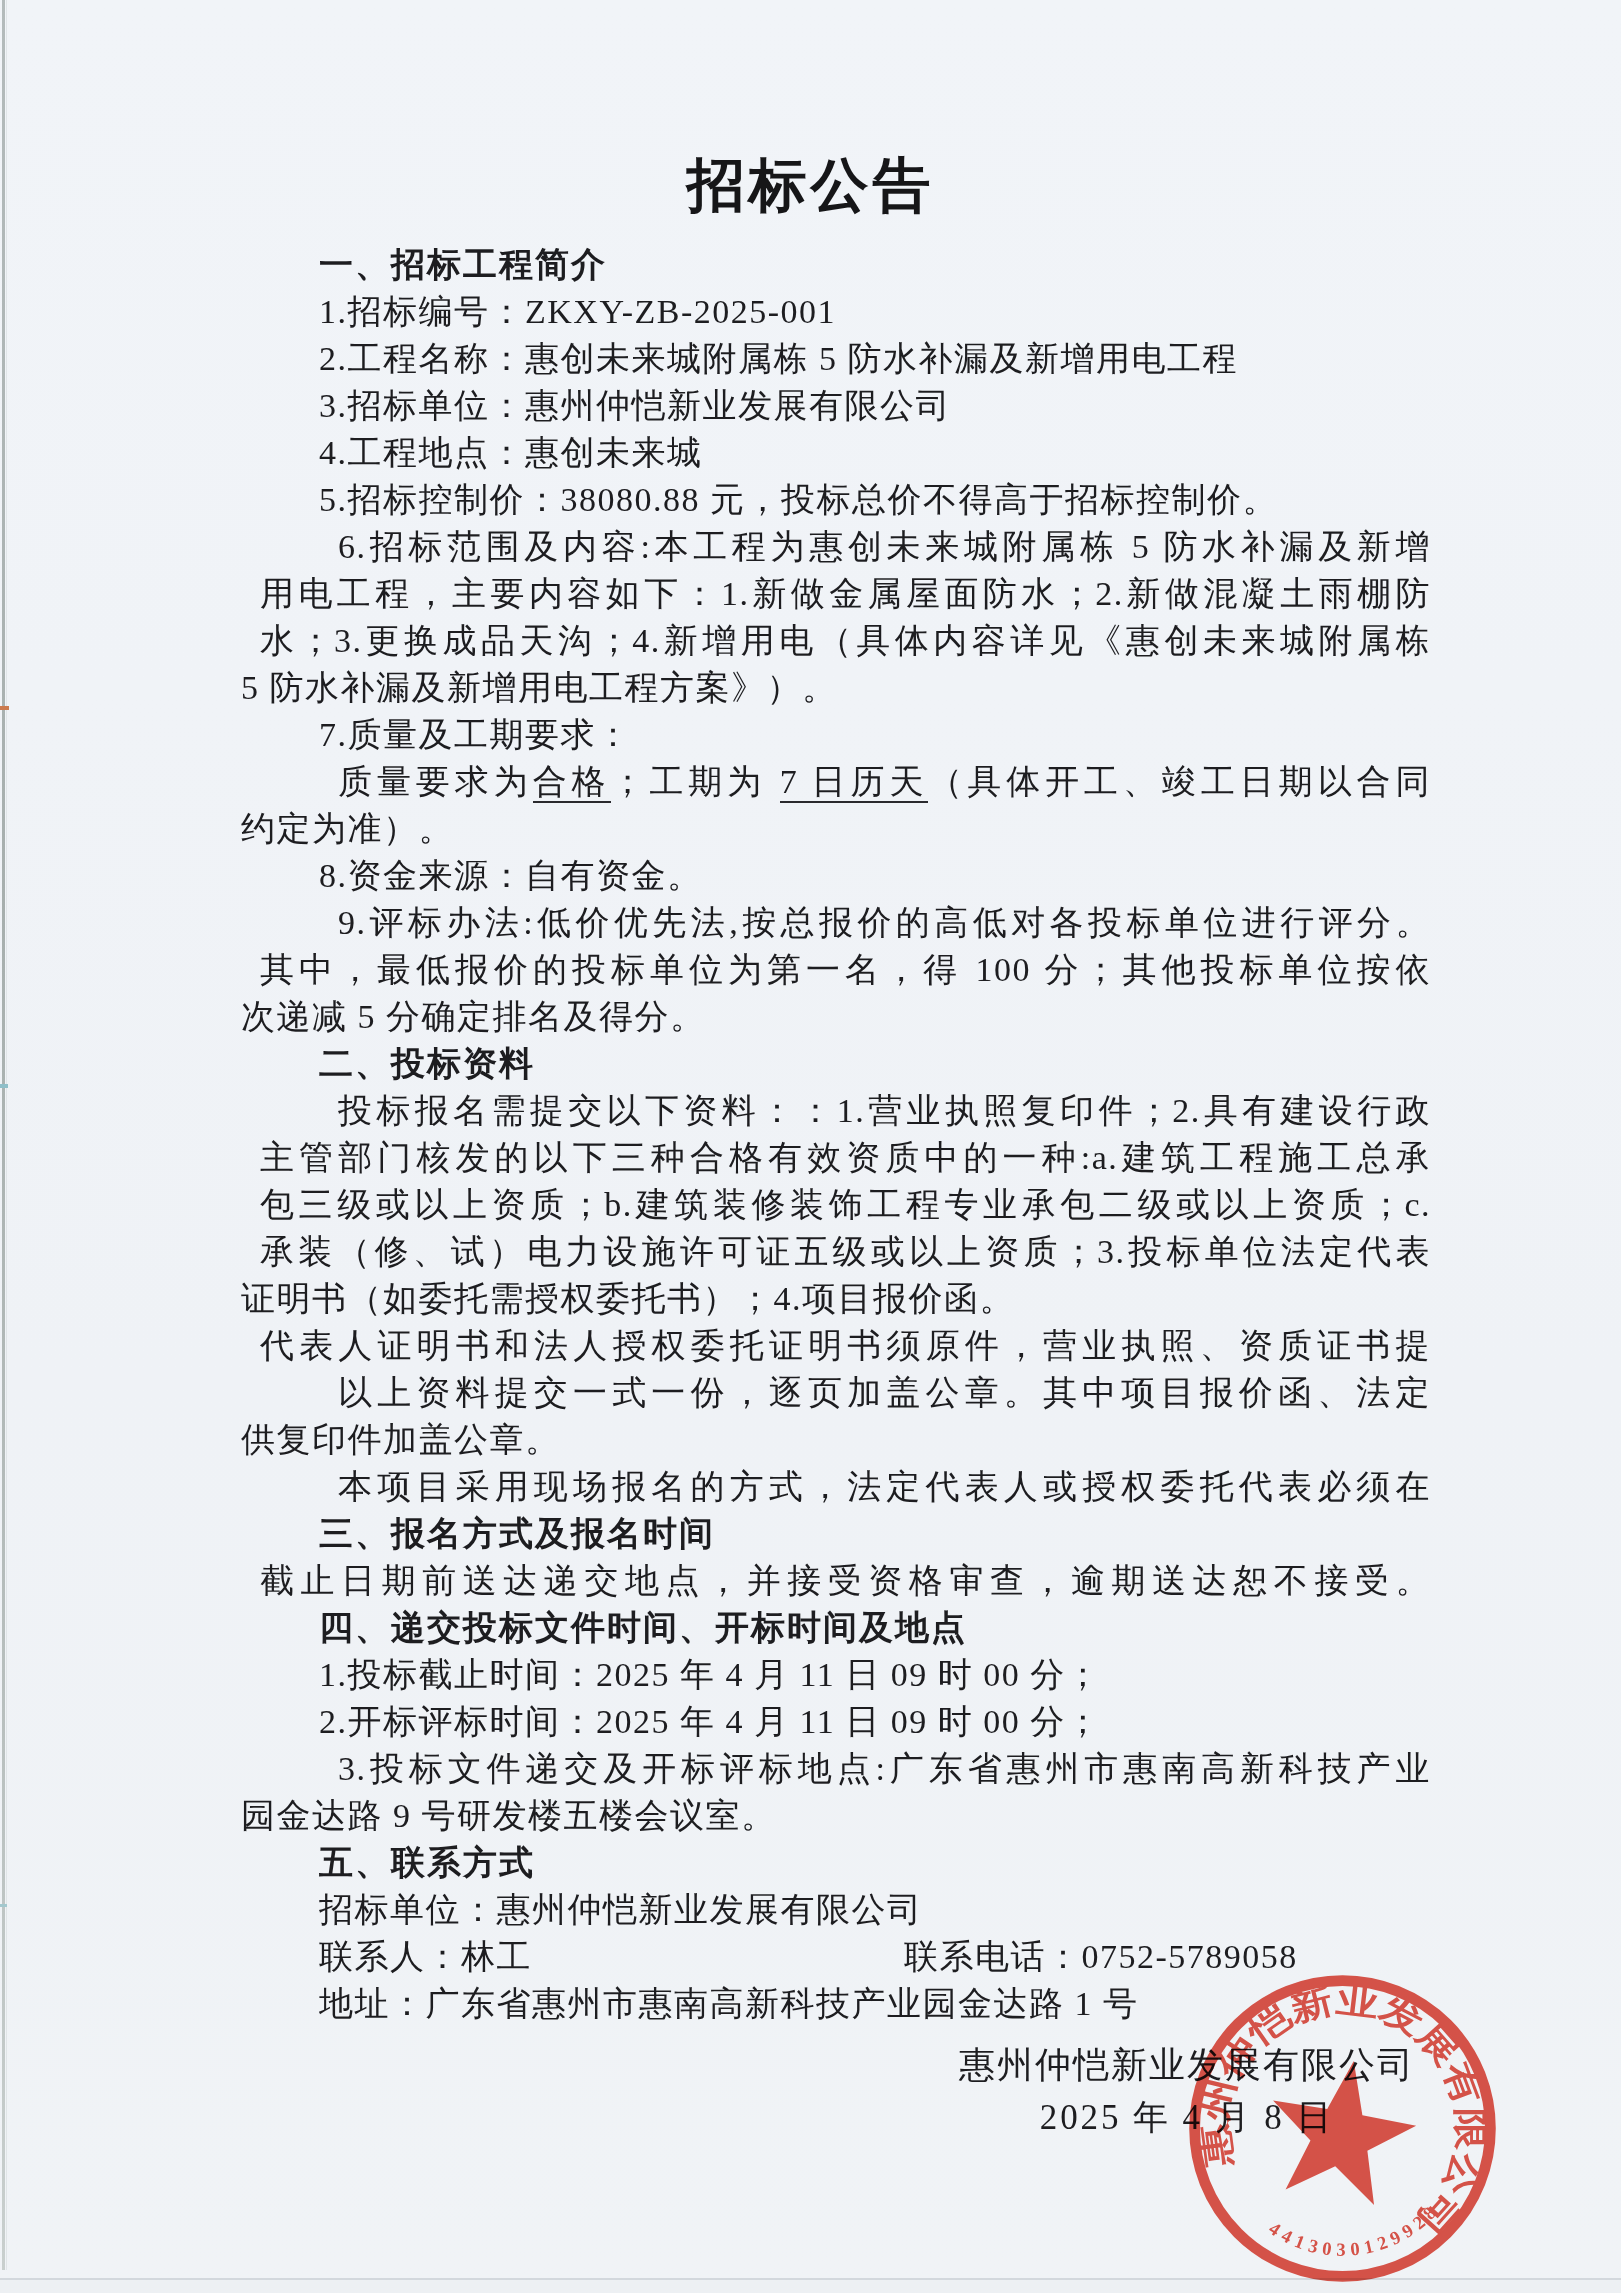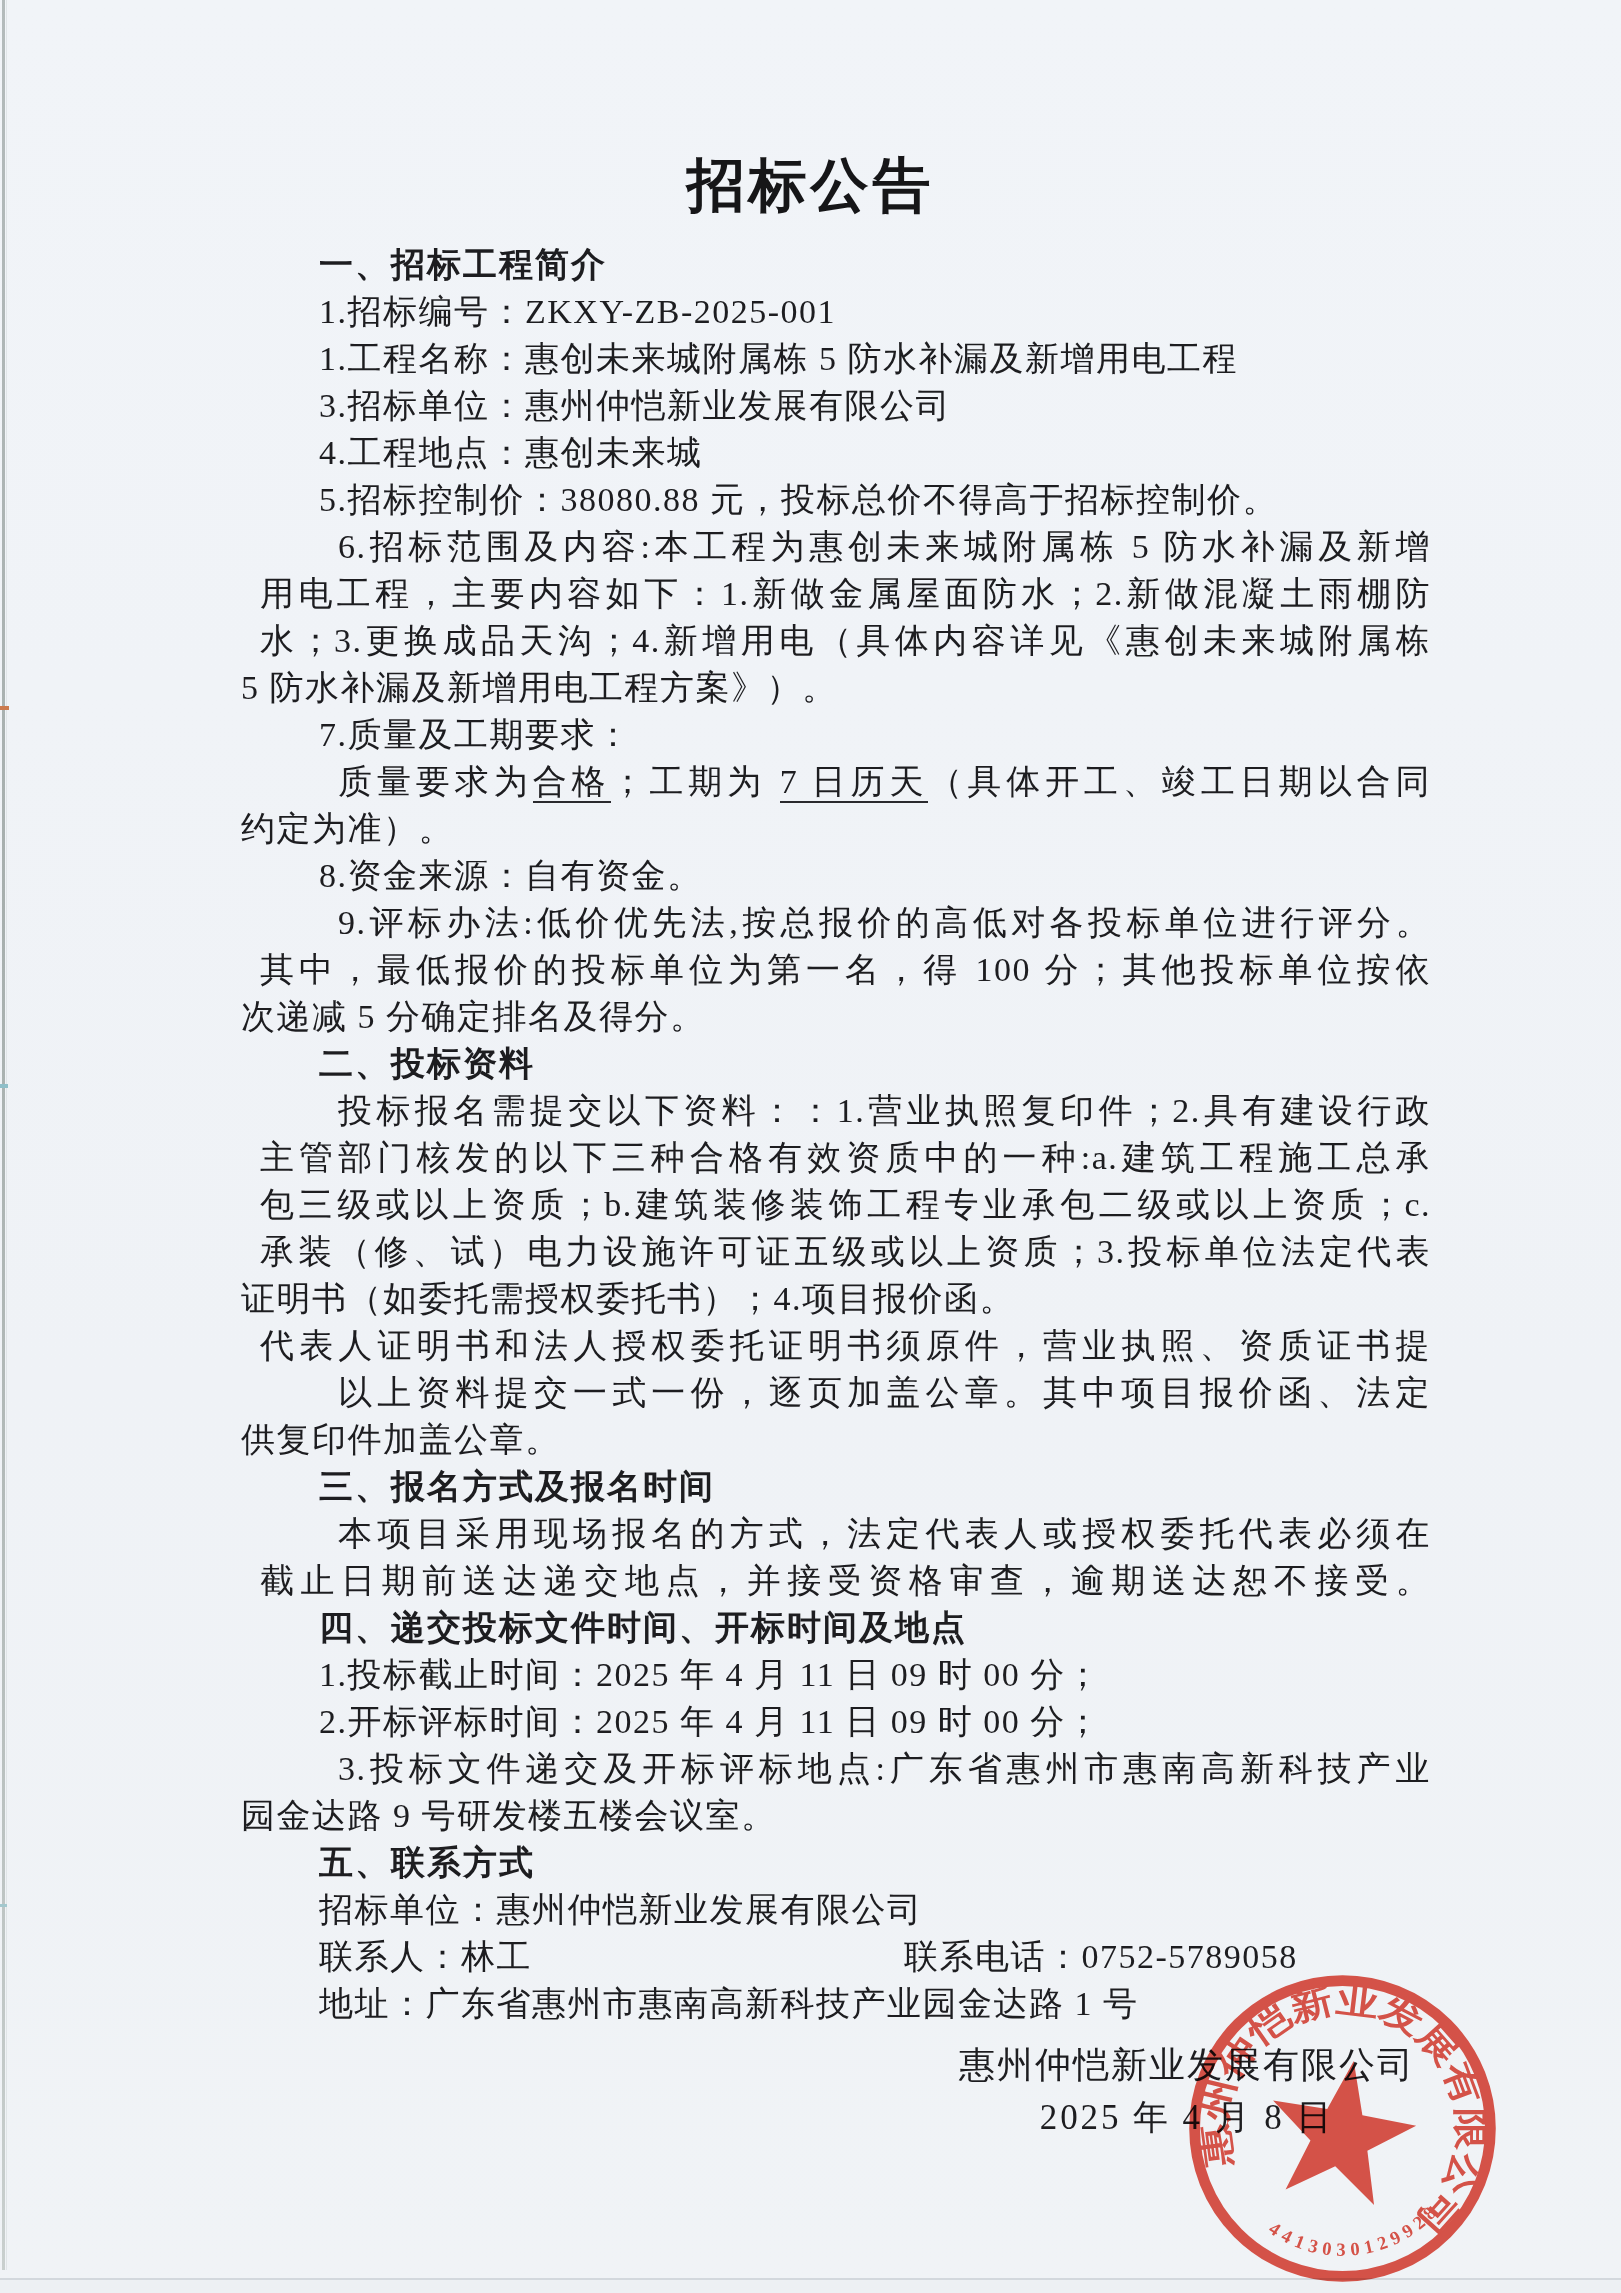--- a/index.html
+++ b/index.html
@@ -61,21 +61,21 @@
   <div class="tick-teal1"></div>
   <div class="tick-teal2"></div>
   <div class="bottom-edge"></div>
   <div class="bottom-strip"></div>
 
   <div class="title">招标公告</div>
 
   <div class="doc">
       <div class="line ind head">一、招标工程简介</div>
       <div class="line ind">1.招标编号：ZKXY-ZB-2025-001</div>
-      <div class="line ind">1.工程名称：惠创未来城附属栋 5 防水补漏及新增用电工程</div>
+      <div class="line ind">2.工程名称：惠创未来城附属栋 5 防水补漏及新增用电工程</div>
       <div class="line ind">3.招标单位：惠州仲恺新业发展有限公司</div>
       <div class="line ind">4.工程地点：惠创未来城</div>
       <div class="line ind">5.招标控制价：38080.88 元，投标总价不得高于招标控制价。</div>
       <div class="line ind just">6.招标范围及内容:本工程为惠创未来城附属栋 5 防水补漏及新增</div>
       <div class="line just">用电工程，主要内容如下：1.新做金属屋面防水；2.新做混凝土雨棚防</div>
       <div class="line just">水；3.更换成品天沟；4.新增用电（具体内容详见《惠创未来城附属栋</div>
       <div class="line">5 防水补漏及新增用电工程方案》）。</div>
       <div class="line ind">7.质量及工期要求：</div>
       <div class="line ind just"><span>质量要求为</span><span class="ul">合格</span><span>；工期为 </span><span class="ul">7 日历天</span><span>（具体开工、竣工日期以合同</span></div>
       <div class="line">约定为准）。</div>
@@ -85,22 +85,22 @@
       <div class="line">次递减 5 分确定排名及得分。</div>
       <div class="line ind head">二、投标资料</div>
       <div class="line ind just">投标报名需提交以下资料：：1.营业执照复印件；2.具有建设行政</div>
       <div class="line just">主管部门核发的以下三种合格有效资质中的一种:a.建筑工程施工总承</div>
       <div class="line just">包三级或以上资质；b.建筑装修装饰工程专业承包二级或以上资质；c.</div>
       <div class="line just">承装（修、试）电力设施许可证五级或以上资质；3.投标单位法定代表</div>
       <div class="line">证明书（如委托需授权委托书）；4.项目报价函。</div>
       <div class="line just">代表人证明书和法人授权委托证明书须原件，营业执照、资质证书提</div>
       <div class="line ind just">以上资料提交一式一份，逐页加盖公章。其中项目报价函、法定</div>
       <div class="line">供复印件加盖公章。</div>
+      <div class="line ind just">本项目采用现场报名的方式，法定代表人或授权委托代表必须在</div>
       <div class="line ind head">三、报名方式及报名时间</div>
-      <div class="line ind just">本项目采用现场报名的方式，法定代表人或授权委托代表必须在</div>
       <div class="line just">截止日期前送达递交地点，并接受资格审查，逾期送达恕不接受。</div>
       <div class="line ind head">四、递交投标文件时间、开标时间及地点</div>
       <div class="line ind">1.投标截止时间：2025 年 4 月 11 日 09 时 00 分；</div>
       <div class="line ind">2.开标评标时间：2025 年 4 月 11 日 09 时 00 分；</div>
       <div class="line ind just">3.投标文件递交及开标评标地点:广东省惠州市惠南高新科技产业</div>
       <div class="line">园金达路 9 号研发楼五楼会议室。</div>
       <div class="line ind head">五、联系方式</div>
       <div class="line ind">招标单位：惠州仲恺新业发展有限公司</div>
       <div class="line ind"><span>联系人：林工</span><span class="right-col">联系电话：0752-5789058</span></div>
       <div class="line ind">地址：广东省惠州市惠南高新科技产业园金达路 1 号</div>

